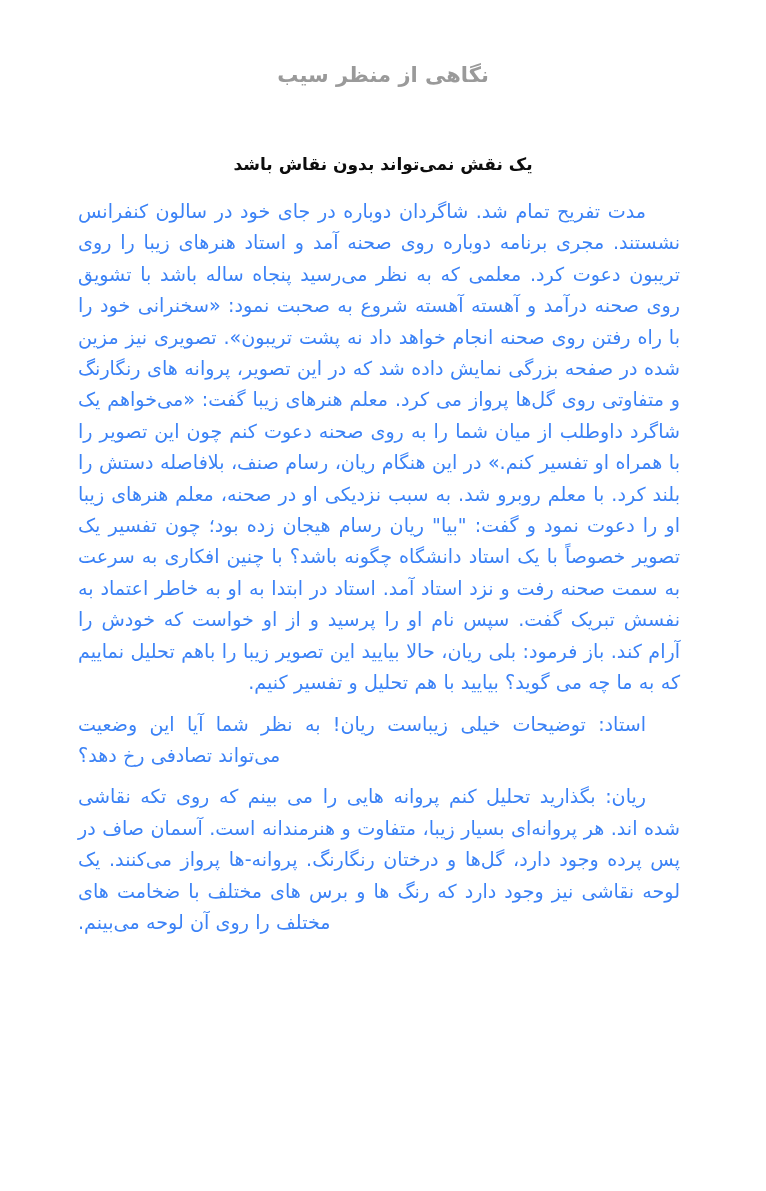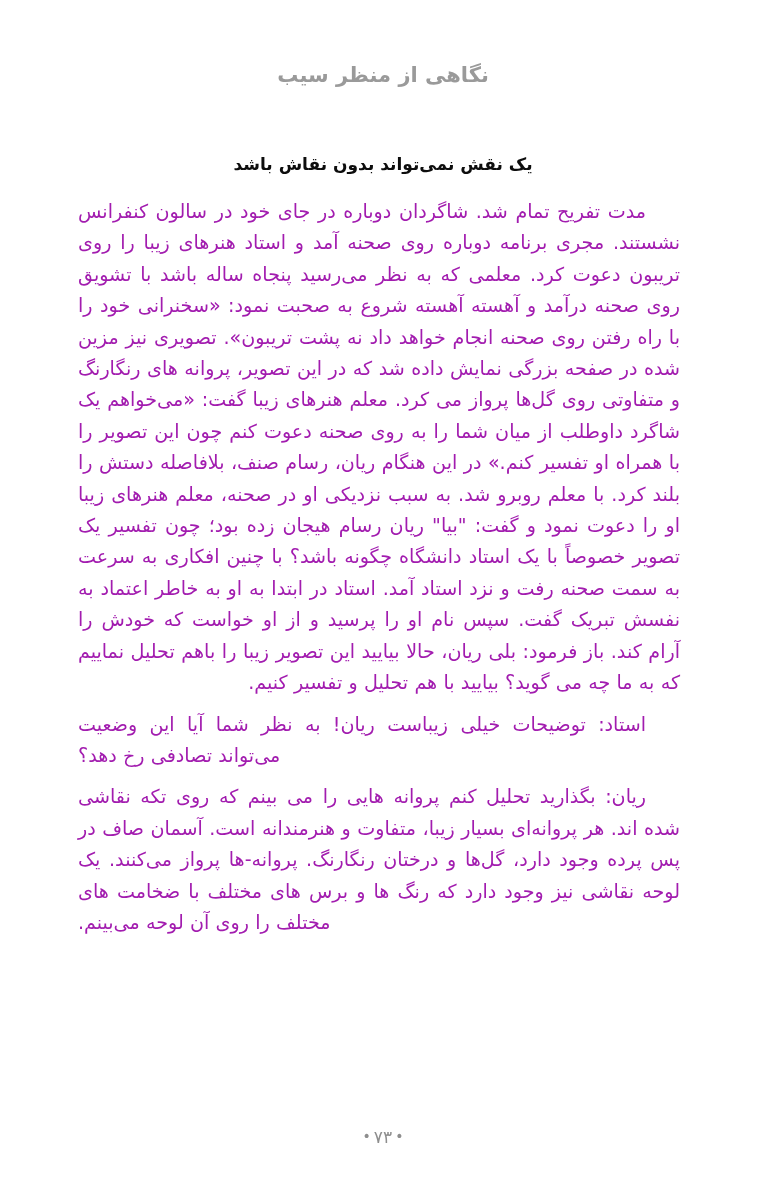--- a/index.html
+++ b/index.html
@@ -61,21 +61,21 @@
   .body-block {
     position: absolute;
     top: 196px;
     right: 86px;
     left: 78px;
     direction: rtl;
     text-align: justify;
     text-align-last: right;
     font-size: 19.1px;
     line-height: 31.4px;
-    color: #a21caf;
+    color: #3b82f6;
     -webkit-font-feature-settings: "kern" 1;
     font-feature-settings: "kern" 1;
   }
 
   .para {
     margin: 0 0 2px 0;
     text-indent: 34px;
     direction: rtl;
     text-align: justify;
     text-align-last: right;
@@ -120,17 +120,14 @@
   <div class="running-header">نگاهی از منظر سیب</div>
 
   <h1 class="chapter-title">یک نقش نمی‌تواند بدون نقاش باشد</h1>
 
   <div class="body-block">
     <p class="para para-1">مدت تفریح تمام شد. شاگردان دوباره در جای خود در سالون کنفرانس نشستند. مجری برنامه دوباره روی صحنه آمد و استاد هنرهای زیبا را روی تریبون دعوت کرد. معلمی که به نظر می‌رسید پنجاه ساله باشد با تشویق روی صحنه درآمد و آهسته آهسته شروع به صحبت نمود: «سخنرانی خود را با راه رفتن روی صحنه انجام خواهد داد نه پشت تریبون». تصویری نیز مزین شده در صفحه بزرگی نمایش داده شد که در این تصویر، پروانه های رنگارنگ و متفاوتی روی گل‌ها پرواز می کرد. معلم هنرهای زیبا گفت: «می‌خواهم یک شاگرد داوطلب از میان شما را به روی صحنه دعوت کنم چون این تصویر را با همراه او تفسیر کنم.» در این هنگام ریان، رسام صنف، بلافاصله دستش را بلند کرد. با معلم روبرو شد. به سبب نزدیکی او در صحنه، معلم هنرهای زیبا او را دعوت نمود و گفت: "بیا" ریان رسام هیجان زده بود؛ چون تفسیر یک تصویر خصوصاً با یک استاد دانشگاه چگونه باشد؟ با چنین افکاری به سرعت به سمت صحنه رفت و نزد استاد آمد. استاد در ابتدا به او به خاطر اعتماد به نفسش تبریک گفت. سپس نام او را پرسید و از او خواست که خودش را آرام کند. باز فرمود: بلی ریان، حالا بیایید این تصویر زیبا را باهم تحلیل نماییم که به ما چه می گوید؟ بیایید با هم تحلیل و تفسیر کنیم.</p>
     <p class="para para-3">استاد: توضیحات خیلی زیباست ریان! به نظر شما آیا این وضعیت می‌تواند تصادفی رخ دهد؟</p>
     <p class="para para-2">ریان: بگذارید تحلیل کنم پروانه هایی را می بینم که روی تکه نقاشی شده اند. هر پروانه‌ای بسیار زیبا، متفاوت و هنرمندانه است. آسمان صاف در پس پرده وجود دارد، گل‌ها و درختان رنگارنگ. پروانه-ها پرواز می‌کنند. یک لوحه نقاشی نیز وجود دارد که رنگ ها و برس های مختلف با ضخامت های مختلف را روی آن لوحه می‌بینم.</p>
   </div>
 
-  <div class="folio">
-    <span class="dot">•</span><span class="folio-num">۷۳</span><span class="dot">•</span>
-  </div>
 
 </div>
 
 </body></html>

